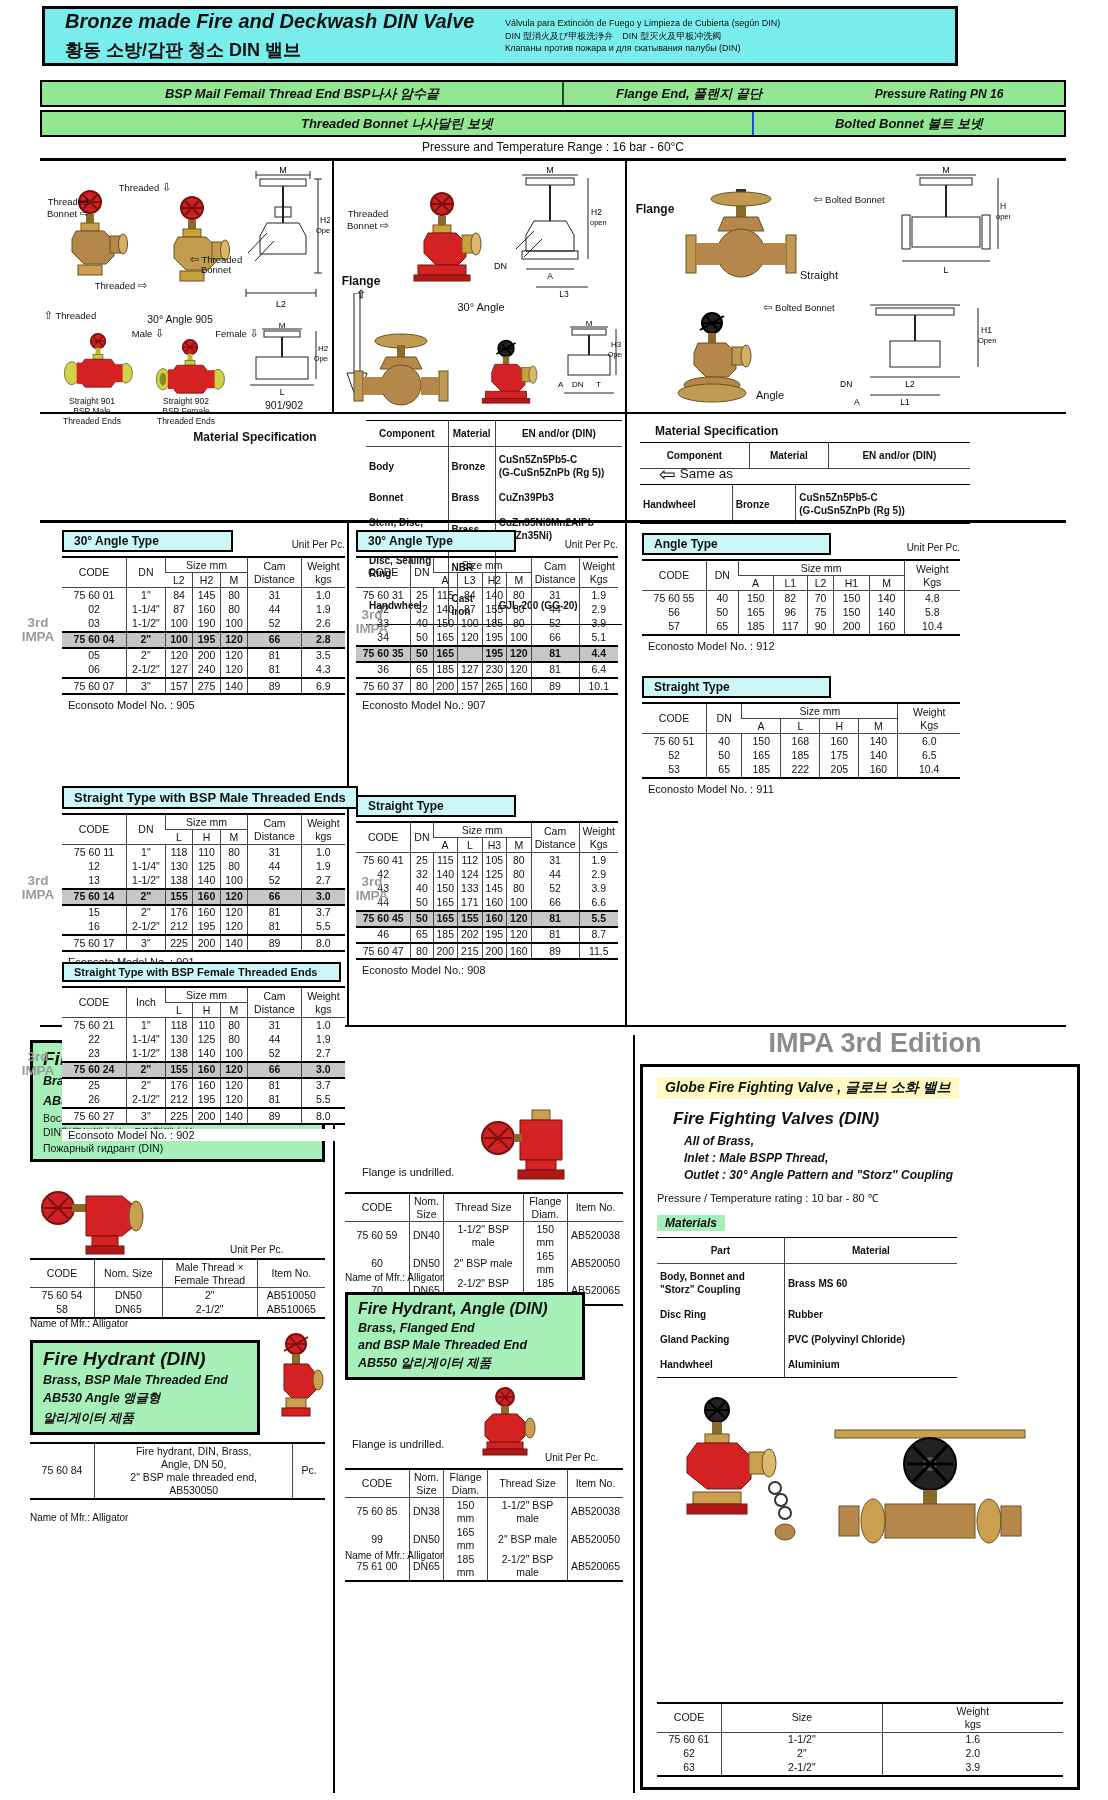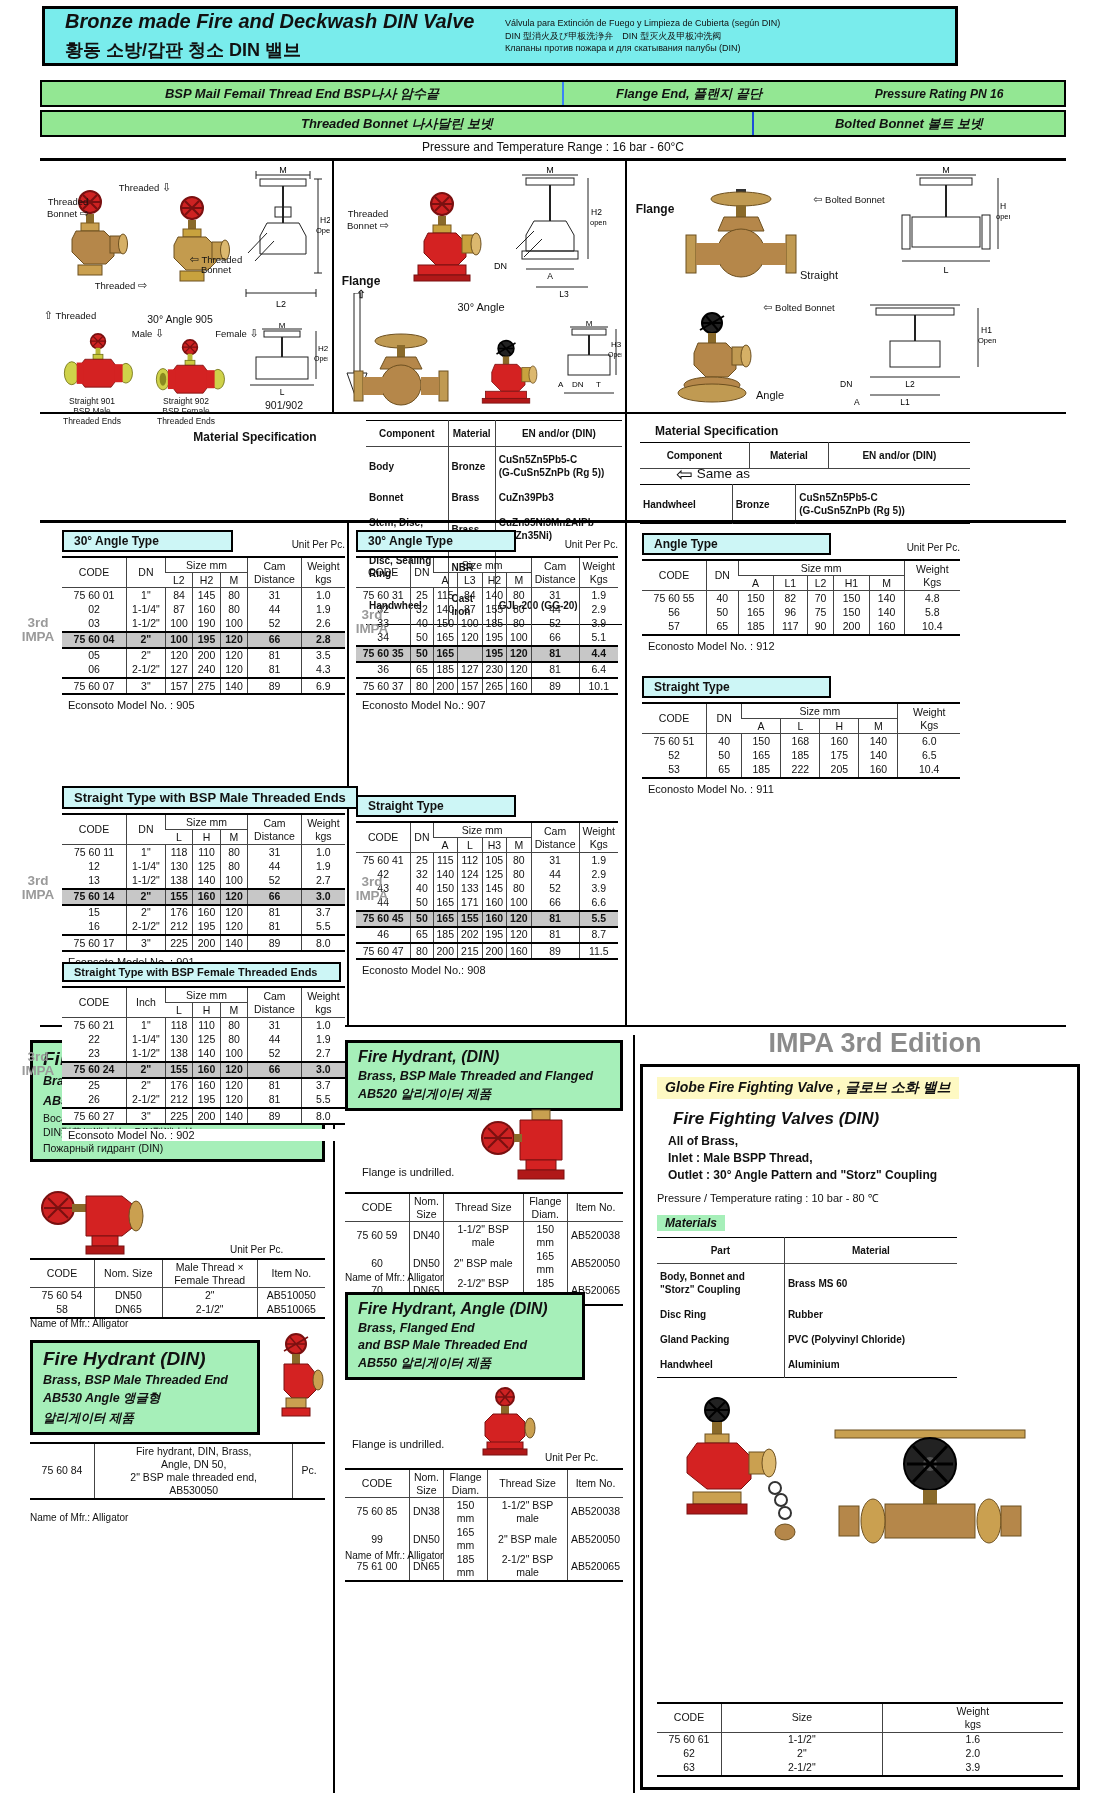--- a/index.html
+++ b/index.html
@@ -53,21 +53,21 @@
   .gb-t1{font-size:19px;font-weight:bold;font-style:italic}
   .gb-t2{font-size:12.5px;font-weight:bold;font-style:italic;margin-top:3px}
   .gb-s{font-size:10.5px;margin-top:2px}
   .mfr{font-size:10px}
   .note{font-size:11px}
   .impa{left:690px;top:1028px;width:370px;text-align:center;font-size:27px;font-weight:bold;color:#8b8b8b}
   .rpanel{left:640px;top:1064px;width:440px;height:726px;border:3px solid #000;padding:10px 14px;
           display:flex;flex-direction:column;box-sizing:border-box}
   .rp-title{background:#fef9c3;font-weight:bold;font-style:italic;font-size:14px;padding:2px 8px;align-self:flex-start}
   .rp-sub{font-size:17px;font-weight:bold;font-style:italic;margin:10px 0 2px 16px}
-  .rp-line{font-size:12px;font-weight:bold;margin-left:11px;margin-top:3px}
+  .rp-line{font-size:12px;font-weight:bold;font-style:italic;margin-left:27px;margin-top:3px}
   .rp-press{font-size:11px;margin-top:8px}
   .rp-mat{background:#a6efb9;font-weight:bold;font-style:italic;font-size:12px;padding:1px 8px;margin-top:10px;align-self:flex-start}
 </style>
 </head>
 <body>
 
 <div class="page">
 
   <div class="abs hdr">
     <div class="hdr-l">
@@ -75,21 +75,21 @@
       <div class="hdr-t2">황동 소방/갑판 청소 DIN 밸브</div>
     </div>
     <div class="hdr-r">
       <div>Válvula para Extinción de Fuego y Limpieza de Cubierta (según DIN)</div>
       <div>DIN 型消火及び甲板洗浄弁　DIN 型灭火及甲板冲洗阀</div>
       <div>Клапаны против пожара и для скатывания палубы (DIN)</div>
     </div>
   </div>
 
   <div class="abs gbar" style="left:40px;top:80px;width:1026px;height:27px">
-    <div class="gcell" style="flex:0 0 520px;border-right:2px solid #3b82f6">BSP Mail  Femail  Thread End  BSP나사 암수끝</div>
+    <div class="gcell" style="flex:0 0 520px;border-right:2px solid #14532d">BSP Mail  Femail  Thread End  BSP나사 암수끝</div>
     <div class="gcell" style="flex:1">Flange End,  플랜지 끝단</div>
     <div class="gcell" style="flex:0 0 250px;font-size:12px">Pressure Rating PN 16</div>
   </div>
   <div class="abs gbar" style="left:40px;top:110px;width:1026px;height:27px">
     <div class="gcell" style="flex:1;border-right:2px solid #1d4ed8">Threaded Bonnet   나사달린 보넷</div>
     <div class="gcell" style="flex:0 0 310px">Bolted Bonnet   볼트 보넷</div>
   </div>
   <div class="abs ptline">Pressure and Temperature Range : 16 bar - 60°C</div>
 
   <div class="abs diag">
@@ -370,21 +370,21 @@
     <table class="mt" style="border-bottom:none">
       <thead>
           <tr>
             <th>Component</th>
             <th>Material</th>
             <th>EN and/or (DIN)</th>
           </tr>
         </thead>
     </table>
   </div>
-  <div class="abs" style="left:676px;top:462px;font-size:14px">
+  <div class="abs" style="left:659px;top:462px;font-size:14px">
     <span style="font-size:20px;vertical-align:middle">⇦</span>
     <span class="b i" style="font-size:13.5px">Same as</span>
   </div>
   <div class="abs" style="left:640px;top:484px;width:330px">
     <table class="mt">
       <tbody>
           <tr>
             <td class="c-left">Handwheel</td>
             <td class="c-left">Bronze</td>
             <td class="c-left">CuSn5Zn5Pb5-C
@@ -1062,25 +1062,20 @@
 Angle, DN 50,
 2" BSP male threaded end,
 AB530050</td>
             <td>Pc.</td>
           </tr>
         </tbody>
     </table>
   </div>
   <div class="abs mfr" style="left:30px;top:1512px">Name of Mfr.: Alligator</div>
 
-  <div class="abs gbox" style="left:345px;top:1040px;width:278px">
-    <div class="gb-t1" style="font-size:16px">Fire Hydrant, (DIN)</div>
-    <div class="gb-t2">Brass, BSP Male Threaded and Flanged</div>
-    <div class="gb-t2">AB520    알리게이터 제품</div>
-  </div>
   <svg class="abs" style="left:470px;top:1108px" width="110" height="80" viewBox="0 0 110 80">
     <rect x="62" y="2" width="18" height="10" fill="#c8a050" stroke="#6d5020"></rect>
     <path d="M50 12h42v40H50z" fill="#d42222" stroke="#7a1010"></path>
     <circle cx="28" cy="30" r="16" fill="#ce2222" stroke="#7a1010" stroke-width="2"></circle>
     <path d="M14 30h28M18 20l20 20M38 20 18 40" stroke="#7a1010" stroke-width="2"></path>
     <rect x="44" y="26" width="8" height="8" fill="#8a6a2a"></rect>
     <rect x="56" y="52" width="30" height="10" fill="#d42222" stroke="#7a1010"></rect>
     <rect x="48" y="62" width="46" height="9" fill="#b01818" stroke="#7a1010"></rect>
   </svg>
   <div class="abs note" style="left:362px;top:1166px">Flange is undrilled.</div>

